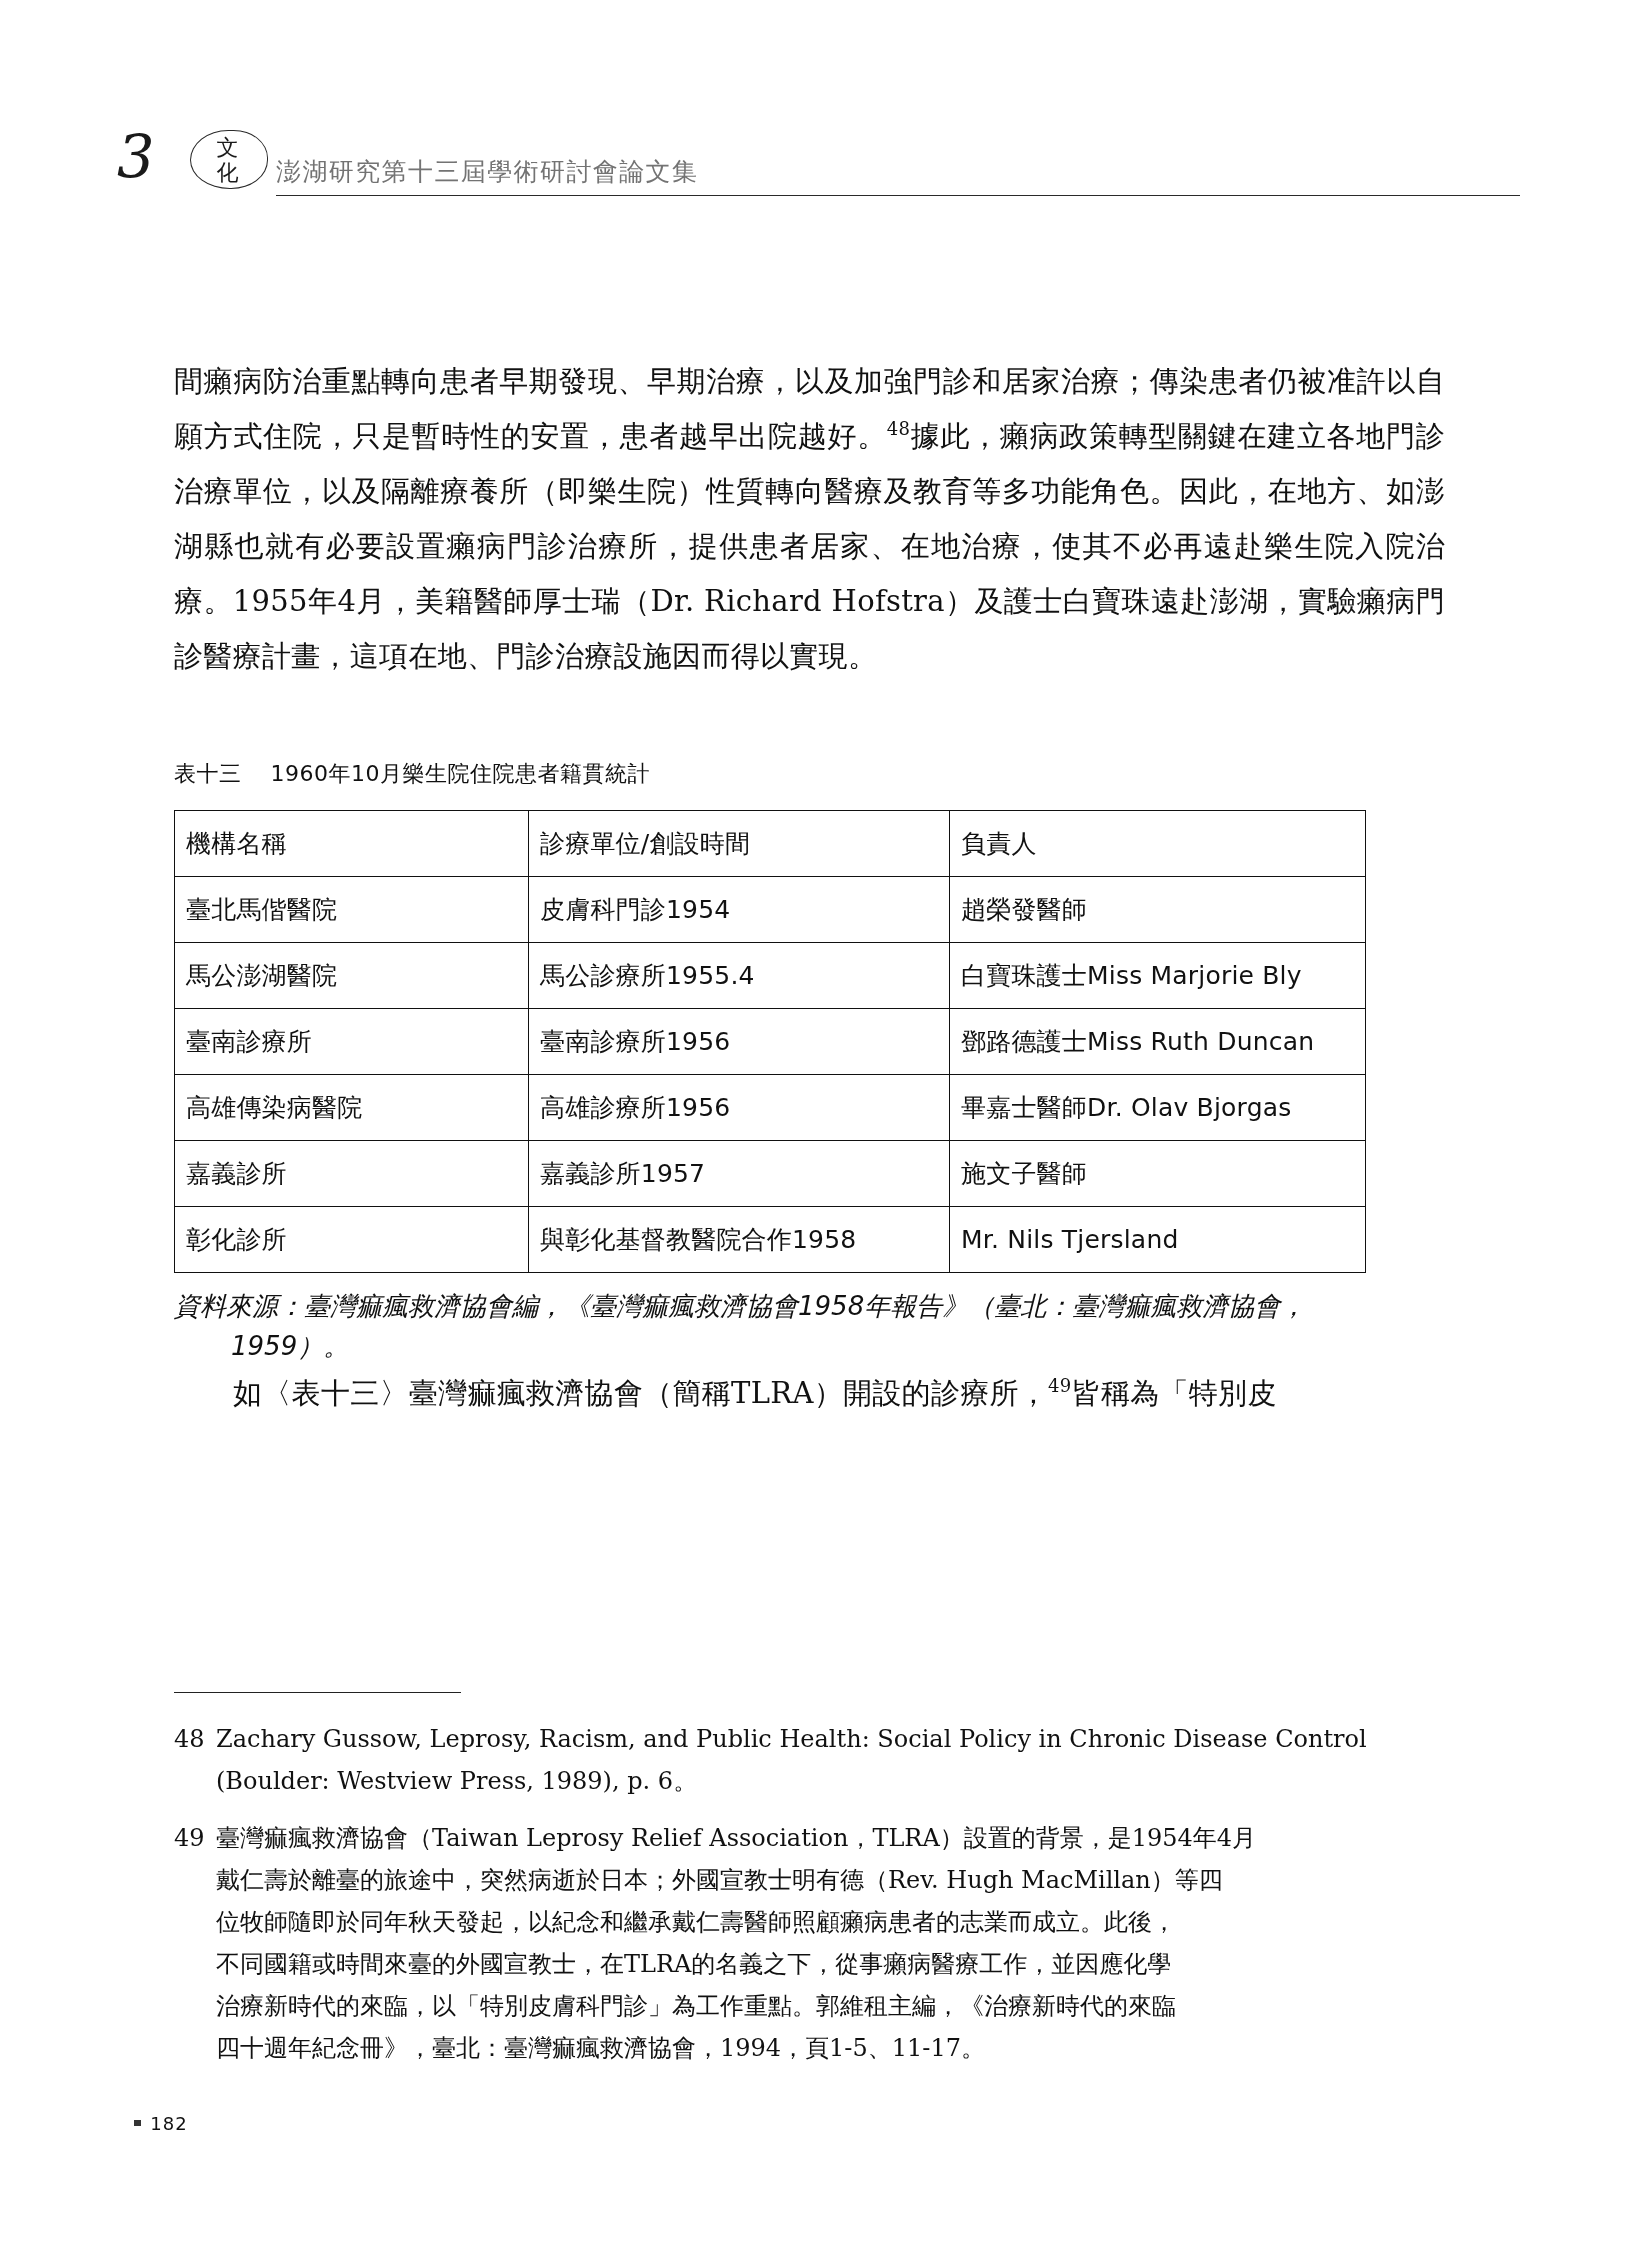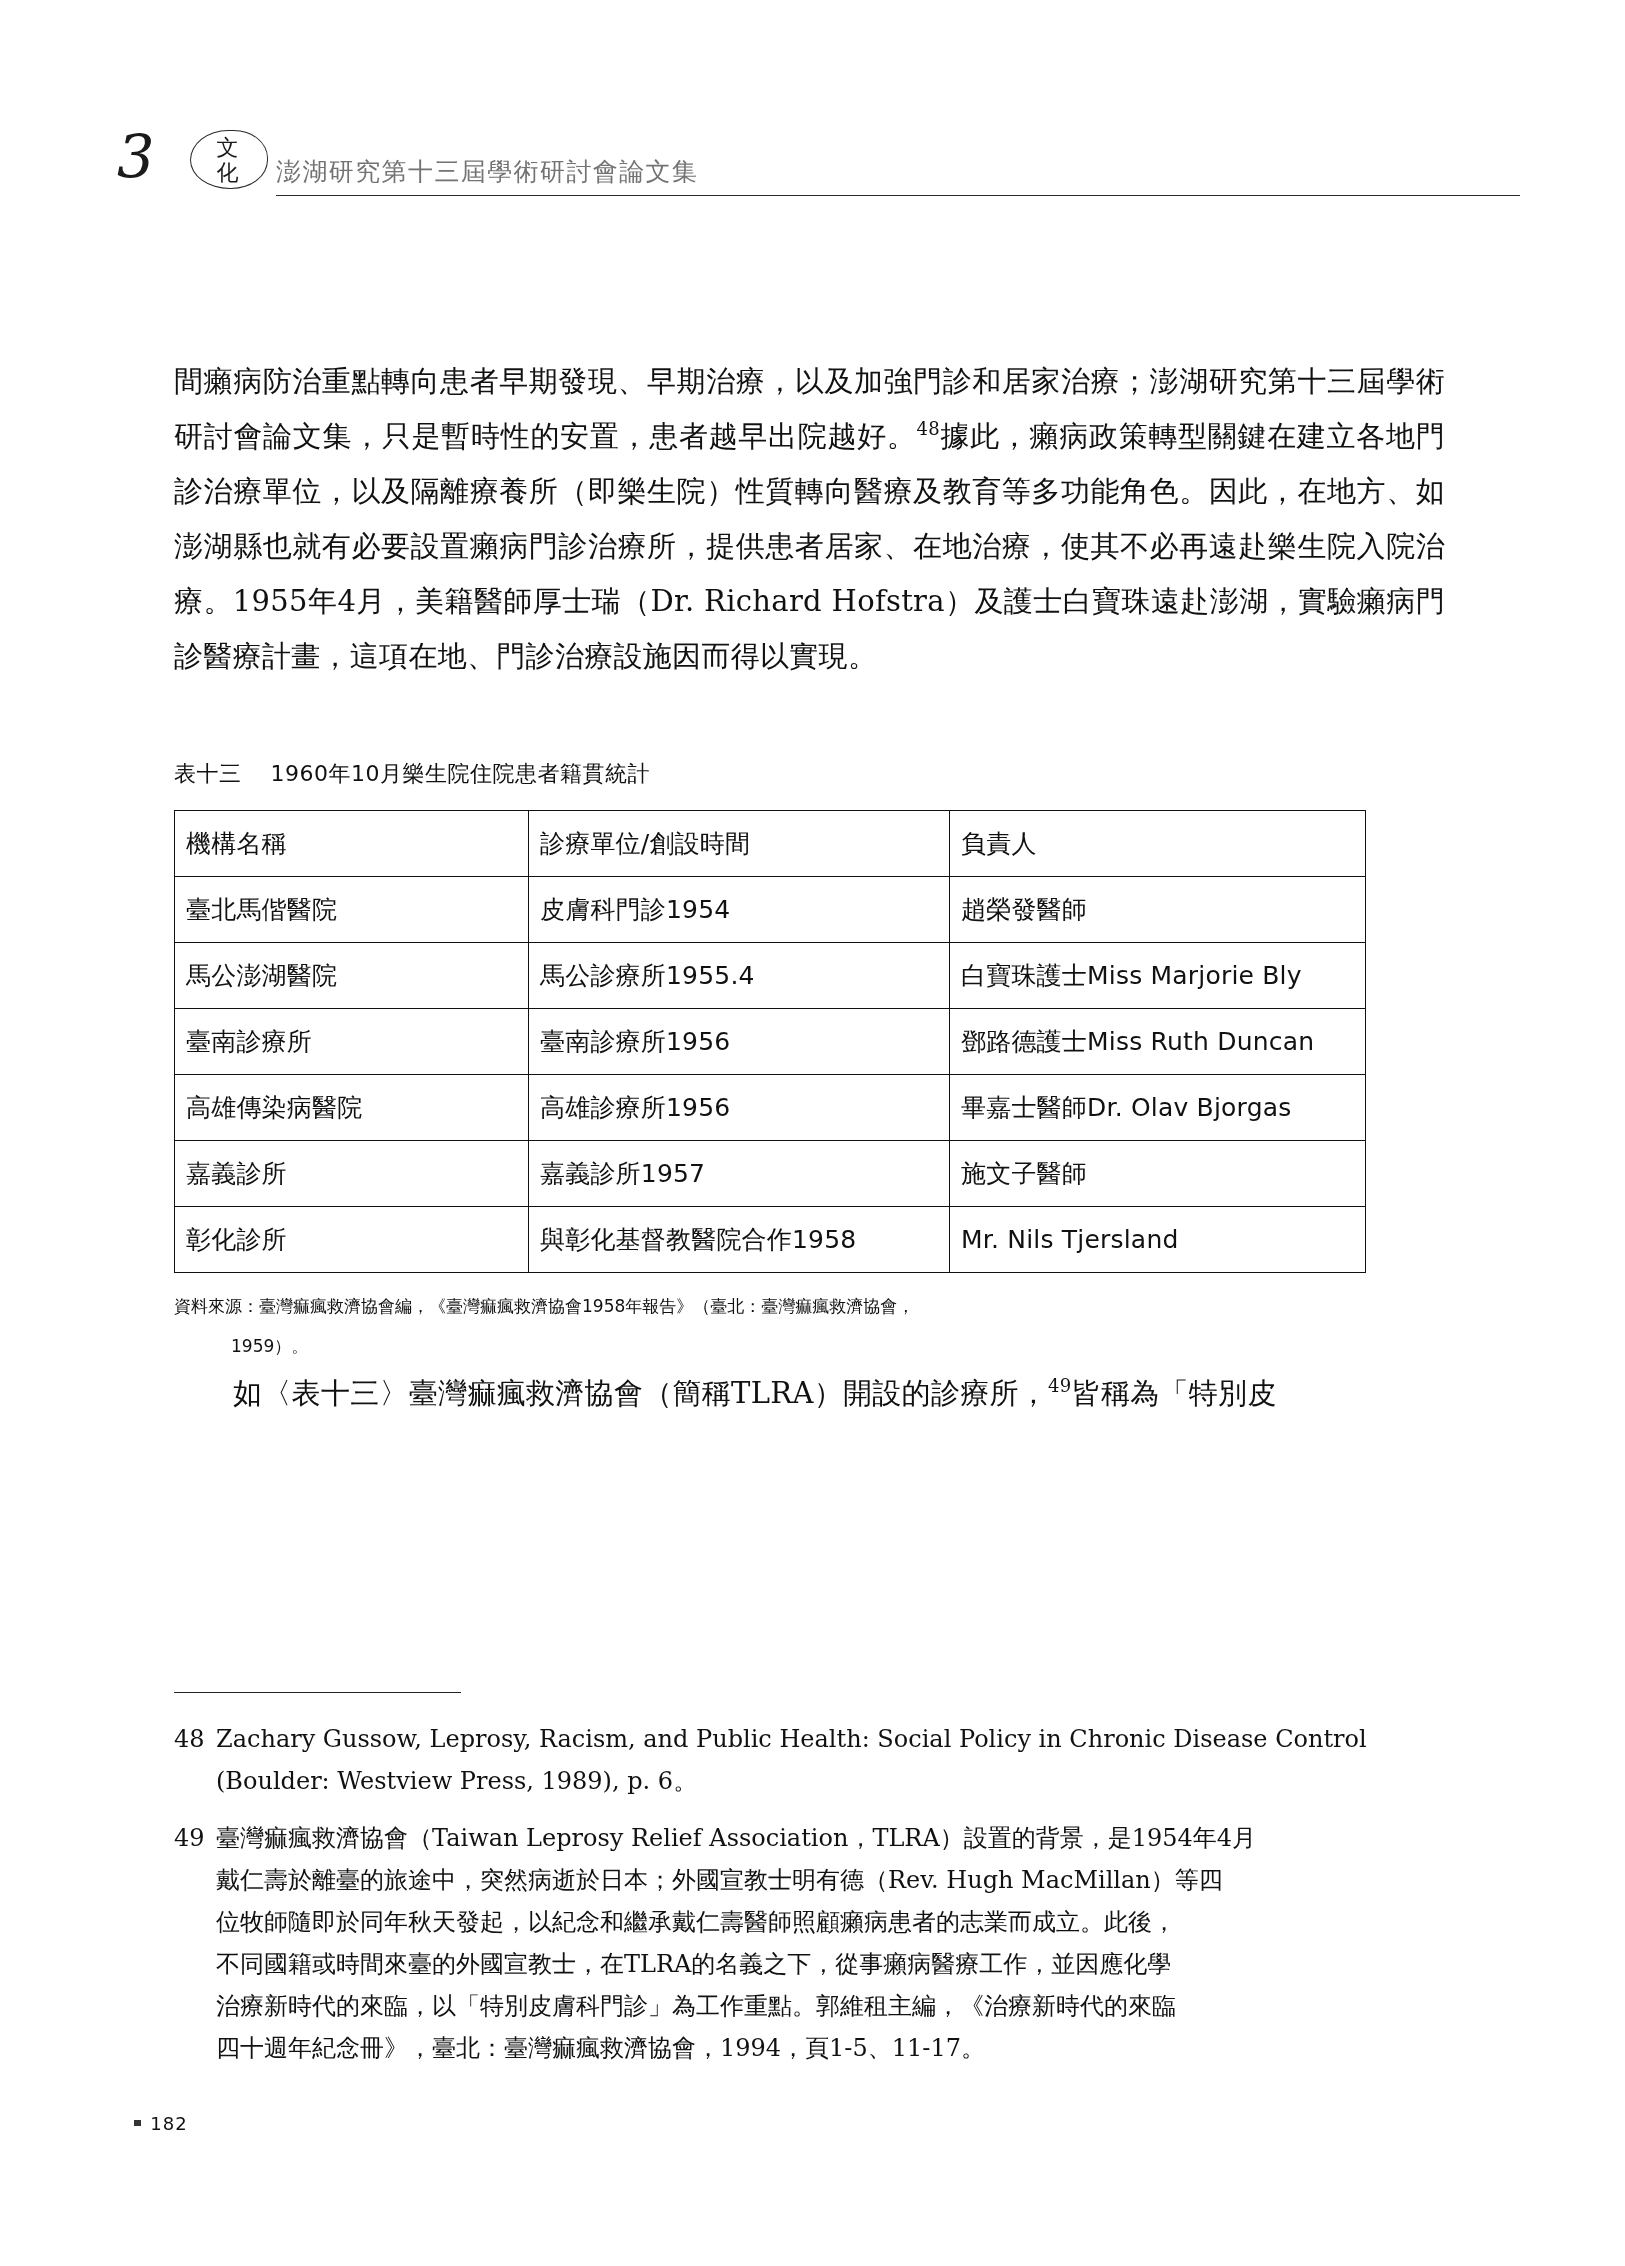--- a/index.html
+++ b/index.html
@@ -126,24 +126,25 @@
     font-size: 25px;
     letter-spacing: 0.2px;
     vertical-align: middle;
   }
   table.data-table col.c1 { width: 354px; }
   table.data-table col.c2 { width: 421px; }
   table.data-table col.c3 { width: 416px; }
 
   .source-note {
     margin-top: 13.4px;
-    font-size: 17px;
+    font-size: 26px;
     line-height: 40px;
     font-family: "DejaVu Sans", "Liberation Sans", sans-serif;
     width: 1195px;
+    font-style: italic;
   }
   .source-note .indent2 { padding-left: 57px; display: block; }
 
   .after-table {
     margin-top: 55px;
     font-size: 29px;
     line-height: 55px;
     text-indent: 59px;
     letter-spacing: 0.3px;
   }
@@ -209,21 +210,21 @@
       <span>文</span>
       <span>化</span>
     </div>
   </div>
   <div class="header-title">澎湖研究第十三屆學術研討會論文集</div>
   <div class="header-rule"></div>
 </div>
 
 <div class="content">
 
-  <p class="body-par"><span>間癩病防治重點轉向患者早期發現、早期治療，以及加強門診和居家治療；澎湖研究第十三屆學術研討會論文集，只是暫時性的安置，患者越早出院越好。</span><sup class="fn">48</sup><span>據此，癩病政策轉型關鍵在建立各地門診治療單位，以及隔離療養所（即樂生院）性質轉向醫療及教育等多功能角色。因此，在地方、如澎湖縣也就有必要設置癩病門診治療所，提供患者居家、在地治療，使其不必再遠赴樂生院入院治療。1955年4月，美籍醫師厚士瑞（Dr. Richard Hofstra）及護士白寶珠遠赴澎湖，實驗癩病門診醫療計畫，這項在地、門診治療設施因而得以實現。</span></p>
+  <p class="body-par"><span>間癩病防治重點轉向患者早期發現、早期治療，以及加強門診和居家治療；傳染患者仍被准許以自願方式住院，只是暫時性的安置，患者越早出院越好。</span><sup class="fn">48</sup><span>據此，癩病政策轉型關鍵在建立各地門診治療單位，以及隔離療養所（即樂生院）性質轉向醫療及教育等多功能角色。因此，在地方、如澎湖縣也就有必要設置癩病門診治療所，提供患者居家、在地治療，使其不必再遠赴樂生院入院治療。1955年4月，美籍醫師厚士瑞（Dr. Richard Hofstra）及護士白寶珠遠赴澎湖，實驗癩病門診醫療計畫，這項在地、門診治療設施因而得以實現。</span></p>
 
   <div class="table-caption">
     <span class="cap-label">表十三</span><span>1960年10月樂生院住院患者籍貫統計</span>
   </div>
 
   <table class="data-table">
     <colgroup>
         <col class="c1">
         <col class="c2">
         <col class="c3">

